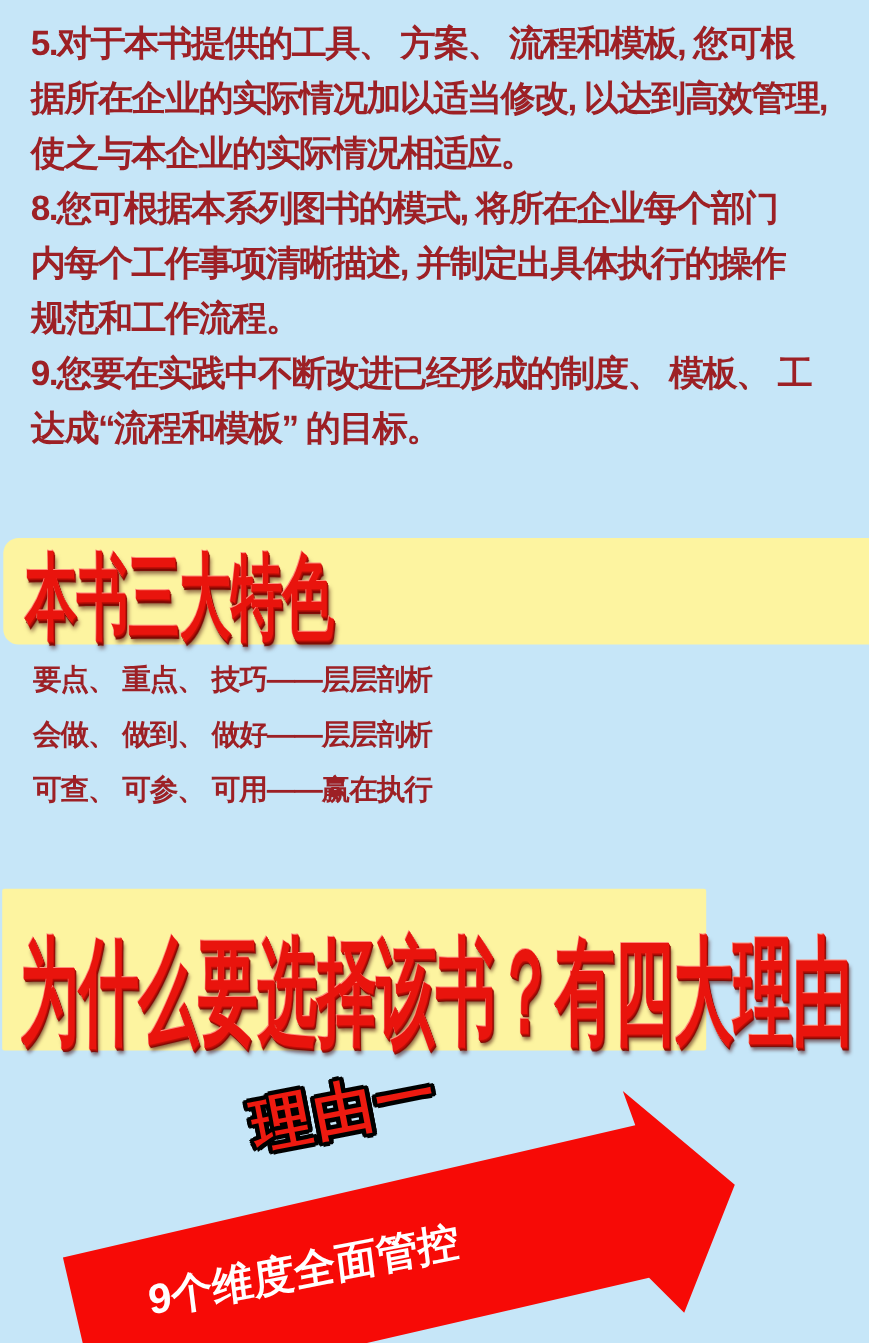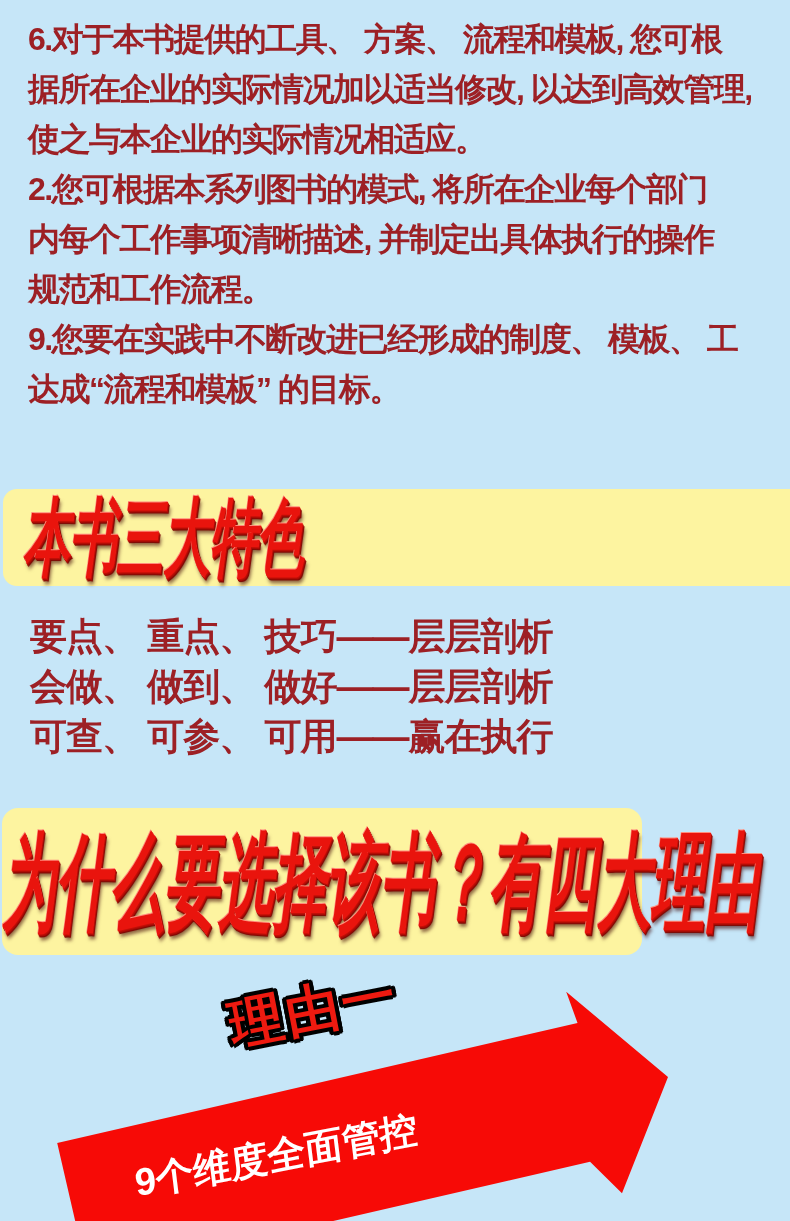--- a/index.html
+++ b/index.html
@@ -25,53 +25,53 @@
   .intro{
     position:absolute;left:28px;top:14px;width:745px;
     color:var(--ink);
     font-size:32px;line-height:50px;letter-spacing:-1.5px;
     white-space:nowrap;
   }
   
   .banner{
     position:absolute;
     background:var(--banner_bg);
-    display:flex;align-items:center;font-style:italic;
+    display:flex;align-items:flex-end;
   }
   .banner-features{
     left:3px;top:489px;width:787px;height:97px;
     border-radius:14px 0 0 14px;
     padding-left:20px;box-sizing:border-box;
   }
   .banner-reasons{
     left:2px;top:808px;width:640px;height:147px;
-    border-radius:16px;
-    box-sizing:border-box;
+    border-radius:2px;
+    padding-left:16px;box-sizing:border-box;
   }
   
   .title-3d{
     display:inline-block;
     color:var(--hot);
     line-height:1;
     white-space:nowrap;
     transform-origin:0 50%;
     text-shadow:
       -1px -1px 0 #ff8d7d,
       1px 1px 0 #c00f07,
       2px 2px 0 #a60b05,
       3px 3px 1px #7d0803,
       5px 6px 5px rgba(60,0,0,.55);
   }
   .title-3d.t1{font-size:85px;transform:scaleX(.55);}
   .title-3d.t2{font-size:106px;transform:scaleX(.51);}
   
   .features{
-    position:absolute;left:30px;top:612px;
+    position:absolute;left:30px;top:592px;
     color:var(--ink);
-    font-size:37px;line-height:50px;letter-spacing:-1px;
+    font-size:26px;line-height:50px;letter-spacing:-1px;
     white-space:nowrap;
   }
   
   .reason{
     position:absolute;left:228px;top:982px;
     transform:rotate(-11deg);
     font-size:54px;letter-spacing:3px;line-height:1;
     white-space:nowrap;
   }
   .reason .back,.reason .front{display:block;}
@@ -97,24 +97,24 @@
     font-size:38px;line-height:40px;text-align:center;
     white-space:nowrap;
   }
 </style>
 </head>
 <body>
 
 <div class="page">
 
   <div class="intro">
-    <div>6.对于本书提供的工具、 方案、 流程和模板, 您可根</div>
+    <div>5.对于本书提供的工具、 方案、 流程和模板, 您可根</div>
     <div>据所在企业的实际情况加以适当修改, 以达到高效管理,</div>
     <div>使之与本企业的实际情况相适应。</div>
-    <div>2.您可根据本系列图书的模式, 将所在企业每个部门</div>
+    <div>8.您可根据本系列图书的模式, 将所在企业每个部门</div>
     <div>内每个工作事项清晰描述, 并制定出具体执行的操作</div>
     <div>规范和工作流程。</div>
     <div>9.您要在实践中不断改进已经形成的制度、 模板、 工</div>
     <div>达成“流程和模板” 的目标。</div>
   </div>
 
   <div class="banner banner-features">
     <span class="title-3d t1">本书三大特色</span>
   </div>
 

